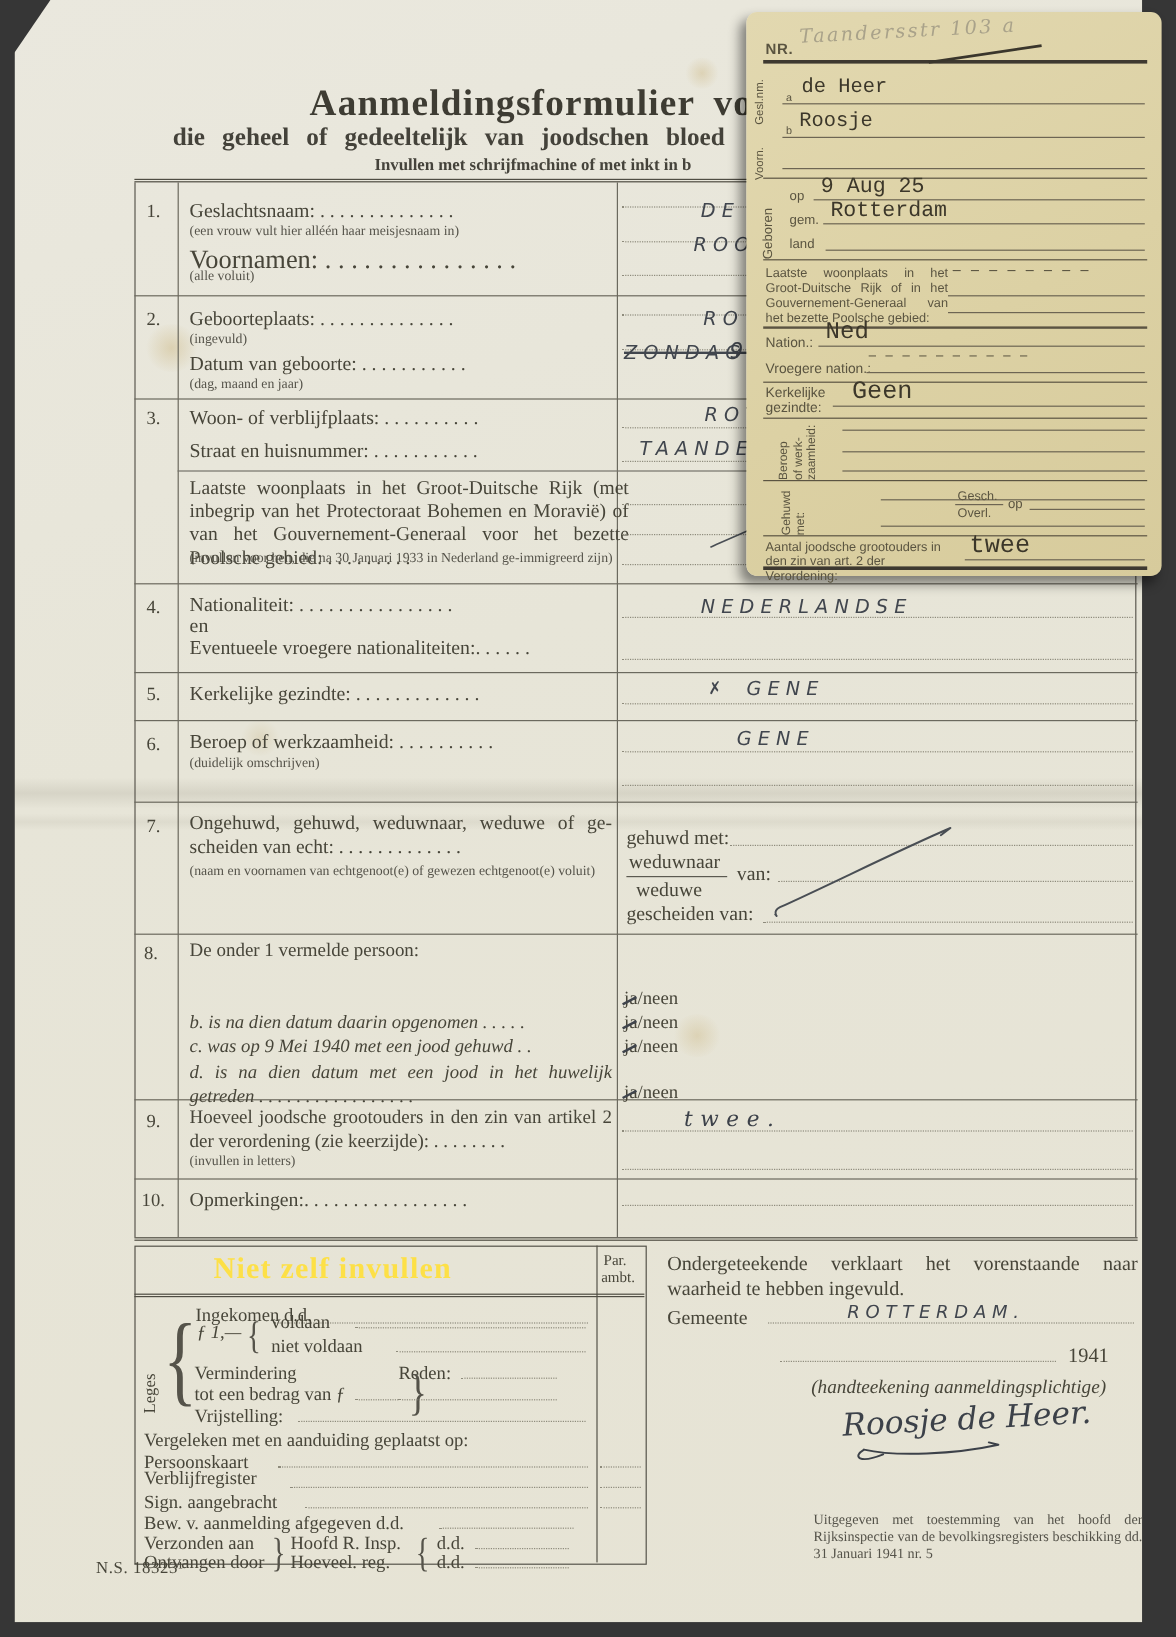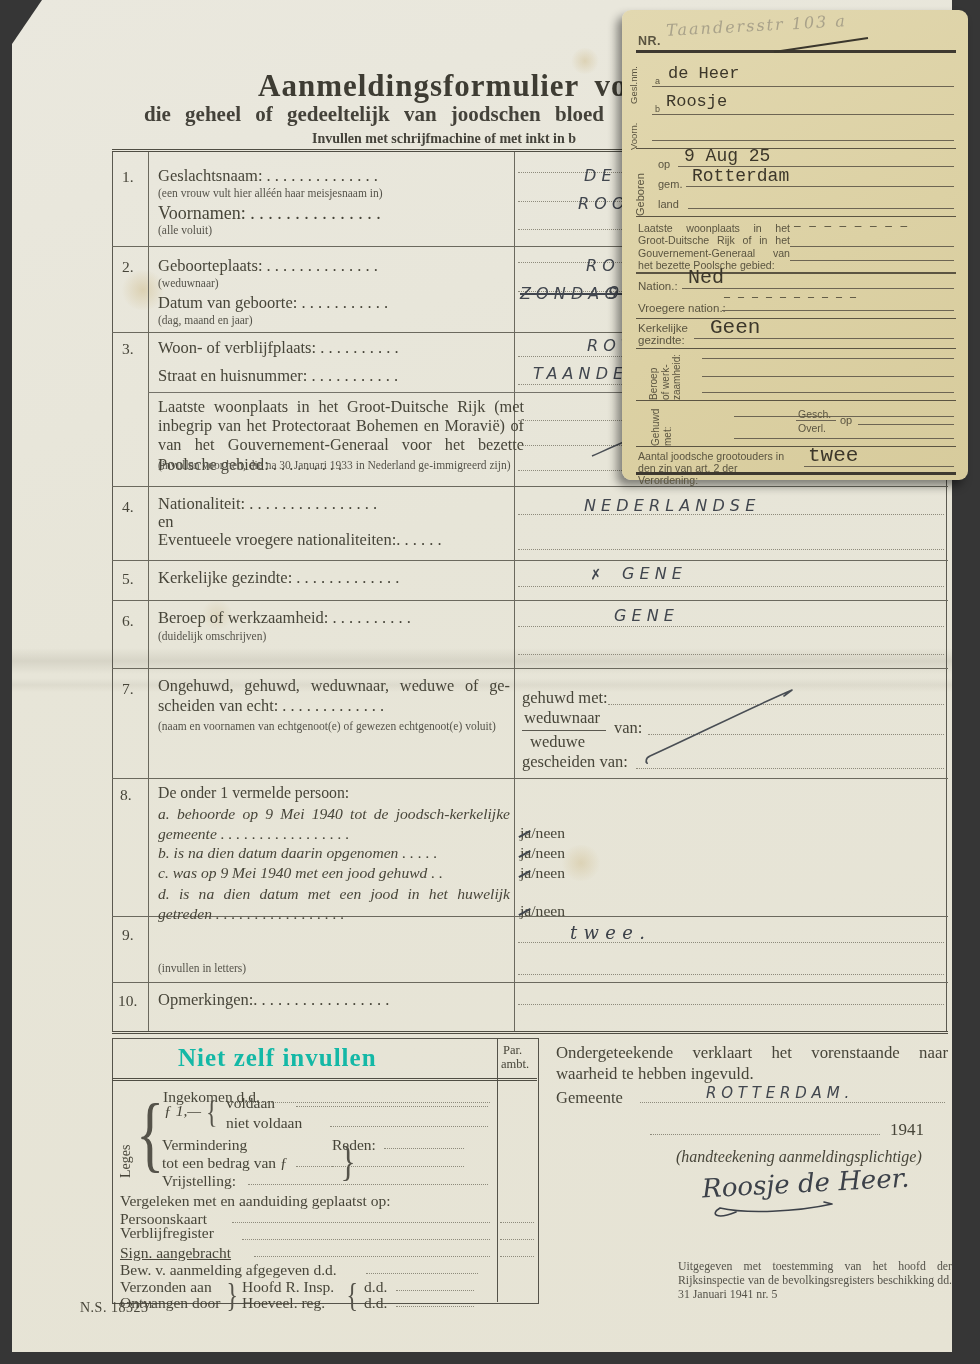--- a/index.html
+++ b/index.html
@@ -66,31 +66,31 @@
   <div class="tblborder" style="left:112px;top:560px;width:836px;border-top:1.1px solid #6b695e;"></div>
   <div class="tblborder" style="left:112px;top:600px;width:836px;border-top:1.1px solid #6b695e;"></div>
   <div class="tblborder" style="left:112px;top:668px;width:836px;border-top:1.1px solid #6b695e;"></div>
   <div class="tblborder" style="left:112px;top:778px;width:836px;border-top:1.1px solid #6b695e;"></div>
   <div class="tblborder" style="left:112px;top:916px;width:836px;border-top:1.1px solid #6b695e;"></div>
   <div class="tblborder" style="left:112px;top:982px;width:836px;border-top:1.1px solid #6b695e;"></div>
 
   <div class="abs num" style="left:122px;top:168px;">1.</div>
   <div class="abs print" style="left:158px;top:166px;font-size:16.5px;">Geslachtsnaam: .  .  .  .  .  .  .  .  .  .  .  .  .  .</div>
   <div class="abs note" style="left:158px;top:187px;">(een vrouw vult hier alléén haar meisjesnaam in)</div>
-  <div class="abs print" style="left:158px;top:203px;font-size:18px;">Voornamen: .  .  .  .  .  .  .  .  .  .  .  .  .  .  .</div>
+  <div class="abs print" style="left:158px;top:203px;font-size:22px;">Voornamen: .  .  .  .  .  .  .  .  .  .  .  .  .  .  .</div>
   <div class="abs note" style="left:158px;top:224px;">(alle voluit)</div>
   <div class="dotl" style="left:518px;top:172px;width:426px;"></div>
   <div class="dotl" style="left:518px;top:201px;width:426px;"></div>
   <div class="dotl" style="left:518px;top:229px;width:426px;"></div>
   <div class="abs hw" style="left:584px;top:166px;">DE</div>
   <div class="abs hw" style="left:578px;top:194px;">ROOS</div>
 
   <div class="abs num" style="left:122px;top:258px;">2.</div>
   <div class="abs print" style="left:158px;top:256px;font-size:16.5px;">Geboorteplaats: .  .  .  .  .  .  .  .  .  .  .  .  .  .</div>
-  <div class="abs note" style="left:158px;top:277px;">(weduwnaar)</div>
+  <div class="abs note" style="left:158px;top:277px;">(ingevuld)</div>
   <div class="abs print" style="left:158px;top:293px;font-size:16.5px;">Datum van geboorte: .  .  .  .  .  .  .  .  .  .  .</div>
   <div class="abs note" style="left:158px;top:314px;">(dag, maand en jaar)</div>
   <div class="dotl" style="left:518px;top:262px;width:426px;"></div>
   <div class="dotl" style="left:518px;top:291px;width:426px;"></div>
   <div class="abs hw" style="left:586px;top:256px;">RO</div>
   <div class="abs hw struck" style="left:520px;top:284px;">ZONDAG.</div>
   <div class="abs hw" style="left:608px;top:282px;font-size:18px;">9</div>
 
   <div class="abs num" style="left:122px;top:340px;">3.</div>
   <div class="abs print" style="left:158px;top:338px;font-size:16.5px;">Woon- of verblijfplaats: .  .  .  .  .  .  .  .  .  .</div>
@@ -140,42 +140,42 @@
   <div class="abs print" style="left:614px;top:718px;font-size:16.5px;">van:</div>
   <div class="dotl" style="left:648px;top:734px;width:296px;"></div>
   <div class="abs print" style="left:522px;top:752px;font-size:16.5px;">gescheiden van:</div>
   <div class="dotl" style="left:636px;top:768px;width:308px;"></div>
   <svg style="left:640px;top:686px;z-index:5;" width="160" height="80">
     <path d="M6 76 C 10 80, 2 74, 10 70 C 50 52, 110 22, 152 4 M152 4 L 144 10" stroke="#494e54" stroke-width="1.6" fill="none" stroke-linecap="round"></path>
   </svg>
 
   <div class="abs num" style="left:120px;top:786px;">8.</div>
   <div class="abs print" style="left:158px;top:784px;font-size:15.8px;">De onder 1 vermelde persoon:</div>
-  <div class="abs print" style="left:158px;top:804px;width:352px;font-size:15.6px;line-height:20px;text-align:justify;font-style:italic;">a. behoorde op 9 Mei 1940 tot de joodsch-kerkelijke gemeente .  .  .  .  .  .  .  .  .  .  .  .  .  .  .  .  .</div>
   <div class="abs print" style="left:158px;top:844px;width:352px;font-size:15.6px;font-style:italic;">b. is na dien datum daarin opgenomen  .  .  .  .  .</div>
   <div class="abs print" style="left:158px;top:864px;width:352px;font-size:15.6px;font-style:italic;">c. was op 9 Mei 1940 met een jood gehuwd  .  .</div>
   <div class="abs print" style="left:158px;top:884px;width:352px;font-size:15.6px;line-height:20px;text-align:justify;font-style:italic;">d. is na dien datum met een jood in het huwelijk getreden .  .  .  .  .  .  .  .  .  .  .  .  .  .  .  .  .</div>
   <div class="abs print" style="left:520px;top:824px;font-size:15.6px;"><span class="strikeja">ja</span><span>/</span><span>neen</span></div>
   <div class="abs print" style="left:520px;top:844px;font-size:15.6px;"><span class="strikeja">ja</span><span>/</span><span>neen</span></div>
   <div class="abs print" style="left:520px;top:864px;font-size:15.6px;"><span class="strikeja">ja</span><span>/</span><span>neen</span></div>
   <div class="abs print" style="left:520px;top:902px;font-size:15.6px;"><span class="strikeja">ja</span><span>/</span><span>neen</span></div>
 
   <div class="abs num" style="left:122px;top:926px;">9.</div>
+  <div class="abs print" style="left:158px;top:922px;width:352px;font-size:15.8px;line-height:20px;text-align:justify;">Hoeveel joodsche grootouders in den zin van artikel 2 der verordening (zie keerzijde): .  .  .  .  .  .  .  .</div>
   <div class="abs note" style="left:158px;top:962px;">(invullen in letters)</div>
   <div class="dotl" style="left:518px;top:942px;width:426px;"></div>
   <div class="dotl" style="left:518px;top:974px;width:426px;"></div>
   <div class="abs hwc" style="left:570px;top:922px;font-size:18px;letter-spacing:.35em;">twee.</div>
 
   <div class="abs num" style="left:118px;top:992px;">10.</div>
   <div class="abs print" style="left:158px;top:990px;font-size:16.5px;">Opmerkingen:.  .  .  .  .  .  .  .  .  .  .  .  .  .  .  .  .</div>
   <div class="dotl" style="left:518px;top:1004px;width:426px;"></div>
 
   <div class="tblborder" style="left:112px;top:1038px;width:425px;height:264px;border:1.6px solid #55534a;"></div>
   <div class="tblborder" style="left:497px;top:1038px;width:0;height:264px;border-left:1.4px solid #55534a;"></div>
-  <div class="abs print" style="left:178px;top:1044px;font-size:25px;font-weight:bold;letter-spacing:1px;color:#14b8a6;">Niet zelf invullen</div>
+  <div class="abs print" style="left:178px;top:1044px;font-size:25px;font-weight:bold;letter-spacing:1px;color:#fde047;">Niet zelf invullen</div>
   <div class="abs print" style="left:503px;top:1043px;font-size:12.5px;">Par.</div>
   <div class="abs print" style="left:501px;top:1057px;font-size:12.5px;">ambt.</div>
   <div class="tblborder" style="left:112px;top:1078px;width:425px;border-top:3px double #4f4d43;"></div>
 
   <div class="abs print" style="left:120px;top:1088px;font-size:15.5px;margin-left:43px;">Ingekomen  d.d.</div>
   <div class="dotl" style="left:228px;top:1102px;width:262px;"></div>
 
   <div class="vlabel" style="left:118px;top:1178px;font-family:'Liberation Serif',serif;font-size:14px;color:#474539;">Leges</div>
   <div class="abs print" style="left:130px;top:1092px;font-size:84px;font-weight:200;transform:scaleX(.7);color:#55534a;z-index:4;line-height:84px;">{</div>
   <div class="abs print" style="left:164px;top:1102px;font-size:15.5px;font-style:italic;">ƒ 1,—</div>
@@ -194,21 +194,21 @@
   <div class="abs print" style="left:162px;top:1172px;font-size:15.5px;">Vrijstelling:</div>
   <div class="dotl" style="left:248px;top:1184px;width:240px;"></div>
 
   <div class="abs print" style="left:120px;top:1192px;font-size:15.5px;">Vergeleken met en aanduiding geplaatst op:</div>
   <div class="abs print" style="left:120px;top:1210px;font-size:15.5px;">Persoonskaart</div>
   <div class="dotl" style="left:232px;top:1222px;width:258px;"></div>
   <div class="dotl" style="left:500px;top:1222px;width:34px;"></div>
   <div class="abs print" style="left:120px;top:1224px;font-size:15.5px;">Verblijfregister</div>
   <div class="dotl" style="left:242px;top:1239px;width:248px;"></div>
   <div class="dotl" style="left:500px;top:1239px;width:34px;"></div>
-  <div class="abs print" style="left:120px;top:1244px;font-size:15.5px;text-decoration:underline;">Sign. aangebracht</div>
+  <div class="abs print" style="left:120px;top:1244px;font-size:15.5px;">Sign. aangebracht</div>
   <div class="dotl" style="left:254px;top:1256px;width:236px;"></div>
   <div class="dotl" style="left:500px;top:1256px;width:34px;"></div>
   <div class="abs print" style="left:120px;top:1261px;font-size:15.5px;">Bew. v. aanmelding afgegeven d.d.</div>
   <div class="dotl" style="left:366px;top:1273px;width:112px;"></div>
 
   <div class="abs print" style="left:120px;top:1278px;font-size:15.5px;">Verzonden aan</div>
   <div class="abs print" style="left:120px;top:1294px;font-size:15.5px;">Ontvangen door</div>
   <div class="abs print" style="left:224px;top:1278px;font-size:34px;transform:scaleX(.7);color:#55534a;line-height:34px;">}</div>
   <div class="abs print" style="left:242px;top:1278px;font-size:15.5px;">Hoofd R. Insp.</div>
   <div class="abs print" style="left:242px;top:1294px;font-size:15.5px;">Hoeveel. reg.</div>

